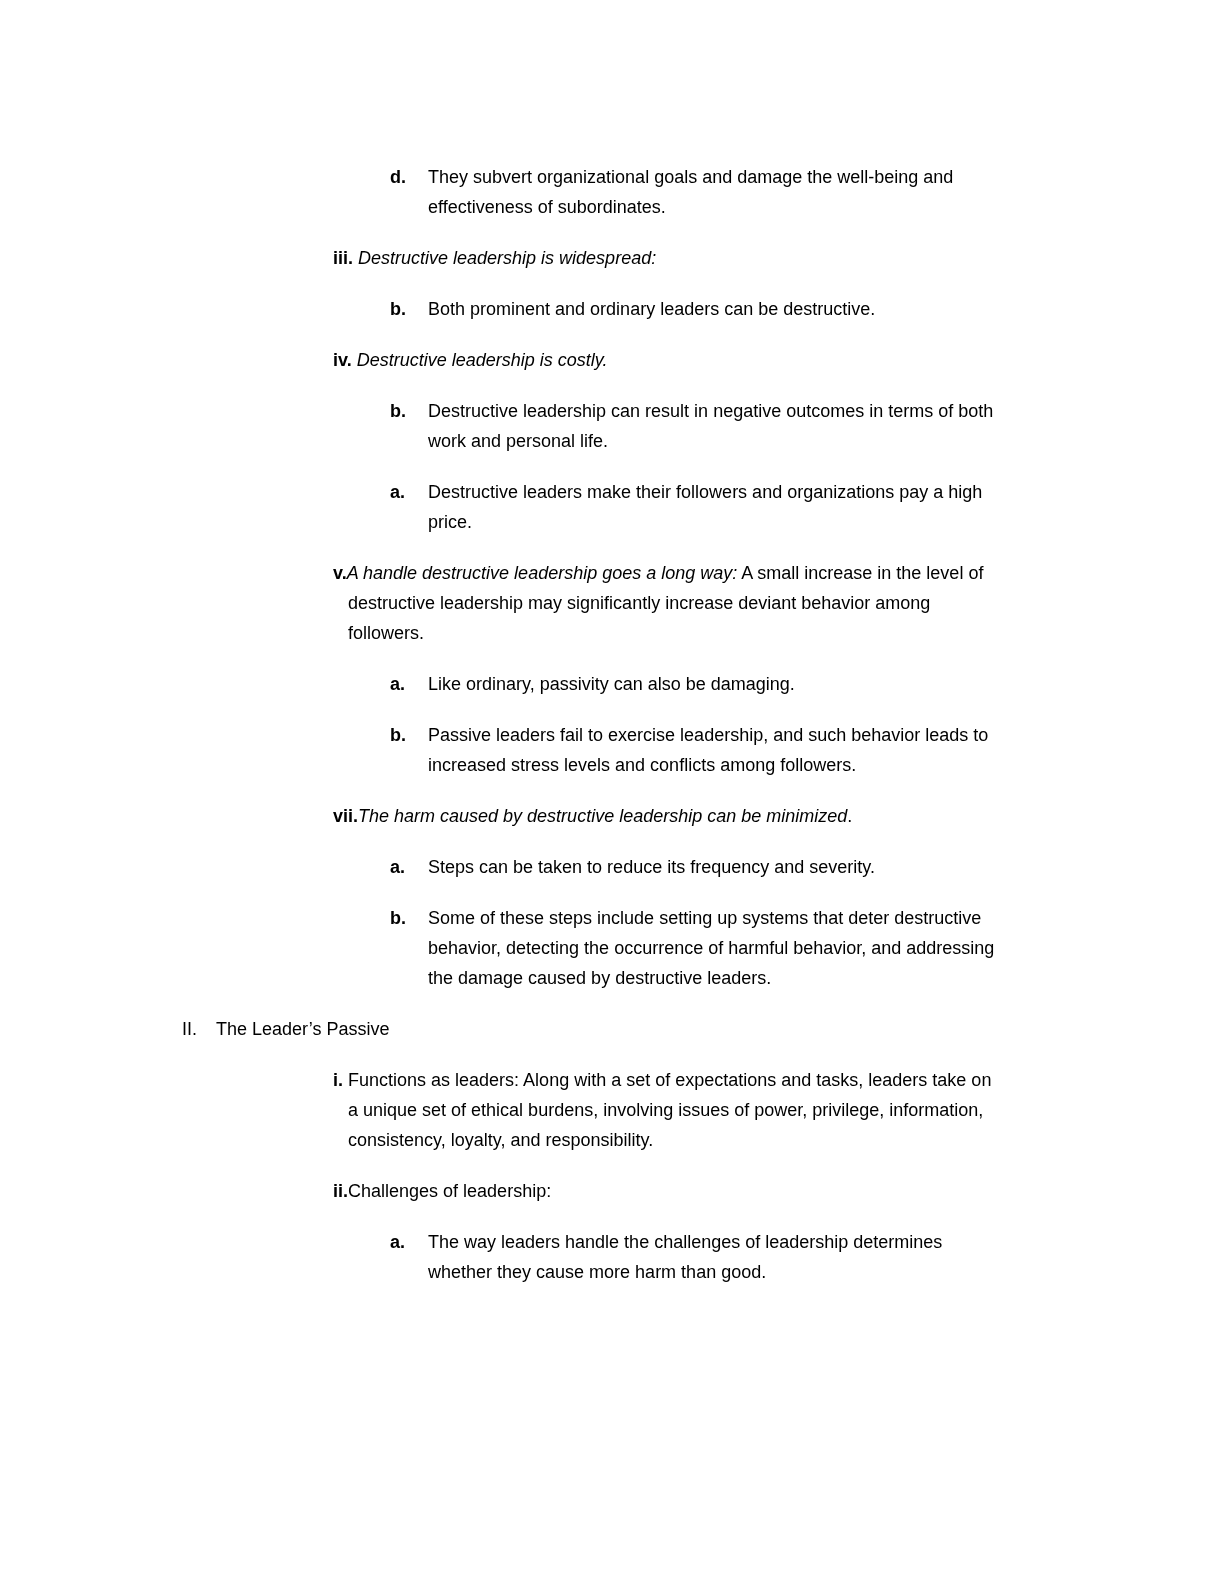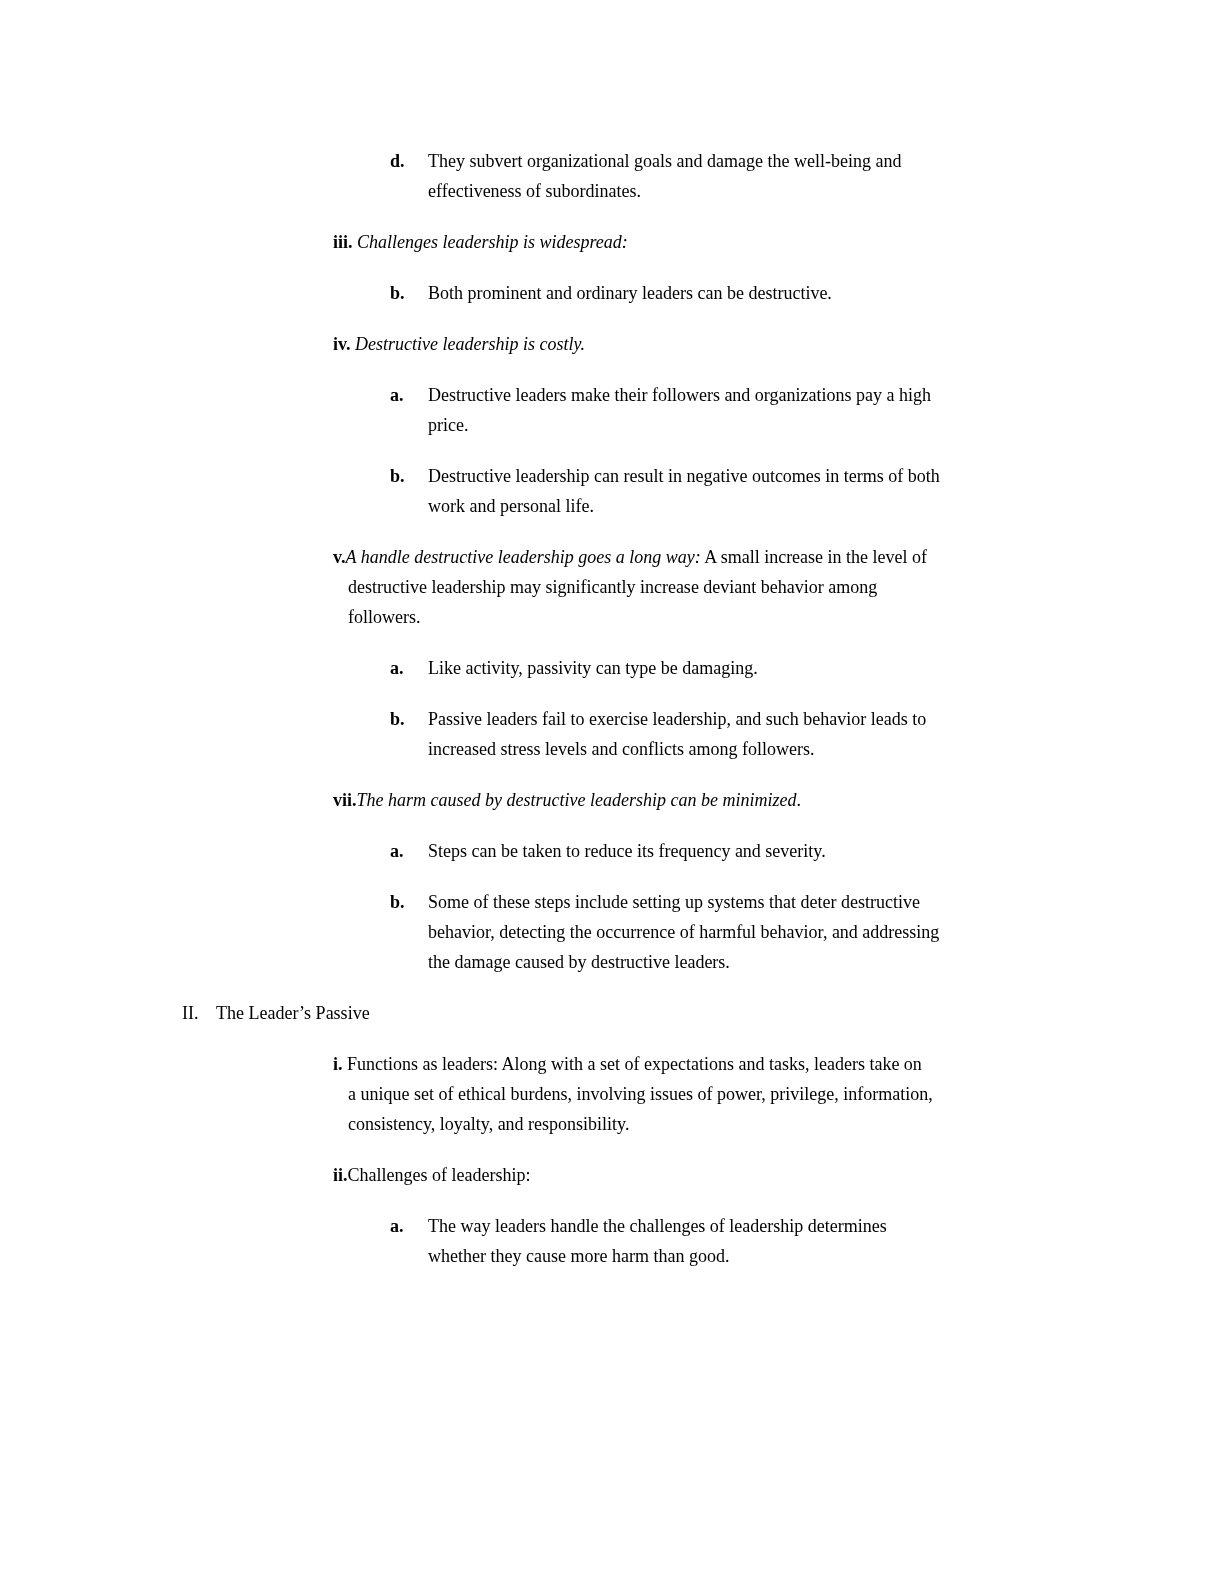--- a/index.html
+++ b/index.html
@@ -18,22 +18,21 @@
     font-family: "Liberation Sans", sans-serif;
     font-size: 18px;
     line-height: 30px;
     color: #000000;
   }
   .outline-list {
     width: 100%;
   }
   .li {
     white-space: pre-line;
-    margin: 0 0 21px 0;
-    font-family: Liberation Serif, serif;
+    margin: 16px 0 21px 0;
   }
   .li.lvl-roman {
     padding-left: 348px;
     text-indent: -15px;
   }
   .li.lvl-alpha {
     padding-left: 428px;
     text-indent: -38px;
   }
   .li.lvl-upper {
@@ -54,31 +53,31 @@
   .run { font-style: normal; }
   .run-italic { font-style: italic; }
 </style>
 </head>
 <body>
 
 <div class="page">
   <div class="outline-list">
       <div class="li lvl-alpha"><span class="marker">d.</span><span class="run">They subvert organizational goals and damage the well-being and
 effectiveness of subordinates.</span></div>
-      <div class="li lvl-roman"><span class="marker">iii. </span><span class="run run-italic">Challenges leadership is widespread:</span></div>
+      <div class="li lvl-roman"><span class="marker">iii. </span><span class="run run-italic">Destructive leadership is widespread:</span></div>
       <div class="li lvl-alpha"><span class="marker">b.</span><span class="run">Both prominent and ordinary leaders can be destructive.</span></div>
       <div class="li lvl-roman"><span class="marker">iv. </span><span class="run run-italic">Destructive leadership is costly.</span></div>
+      <div class="li lvl-alpha"><span class="marker">b.</span><span class="run">Destructive leadership can result in negative outcomes in terms of both
+work and personal life.</span></div>
       <div class="li lvl-alpha"><span class="marker">a.</span><span class="run">Destructive leaders make their followers and organizations pay a high
 price.</span></div>
-      <div class="li lvl-alpha"><span class="marker">b.</span><span class="run">Destructive leadership can result in negative outcomes in terms of both
-work and personal life.</span></div>
       <div class="li lvl-roman"><span class="marker">v.</span><span class="run run-italic">A handle destructive leadership goes a long way:</span><span class="run"> A small increase in the level of
 destructive leadership may significantly increase deviant behavior among
 followers.</span></div>
-      <div class="li lvl-alpha"><span class="marker">a.</span><span class="run">Like activity, passivity can type be damaging.</span></div>
+      <div class="li lvl-alpha"><span class="marker">a.</span><span class="run">Like ordinary, passivity can also be damaging.</span></div>
       <div class="li lvl-alpha"><span class="marker">b.</span><span class="run">Passive leaders fail to exercise leadership, and such behavior leads to
 increased stress levels and conflicts among followers.</span></div>
       <div class="li lvl-roman"><span class="marker">vii.</span><span class="run run-italic">The harm caused by destructive leadership can be minimized</span><span class="run">.</span></div>
       <div class="li lvl-alpha"><span class="marker">a.</span><span class="run">Steps can be taken to reduce its frequency and severity.</span></div>
       <div class="li lvl-alpha"><span class="marker">b.</span><span class="run">Some of these steps include setting up systems that deter destructive
 behavior, detecting the occurrence of harmful behavior, and addressing
 the damage caused by destructive leaders.</span></div>
       <div class="li lvl-upper"><span class="marker">II.</span><span class="run">The Leader’s Passive</span></div>
       <div class="li lvl-roman"><span class="marker">i. </span><span class="run">Functions as leaders: Along with a set of expectations and tasks, leaders take on
 a unique set of ethical burdens, involving issues of power, privilege, information,

